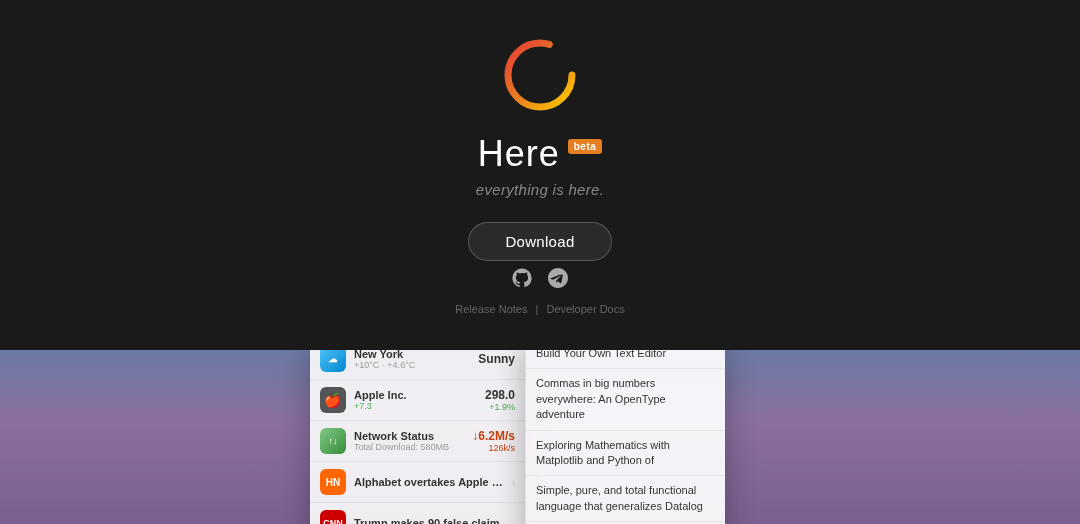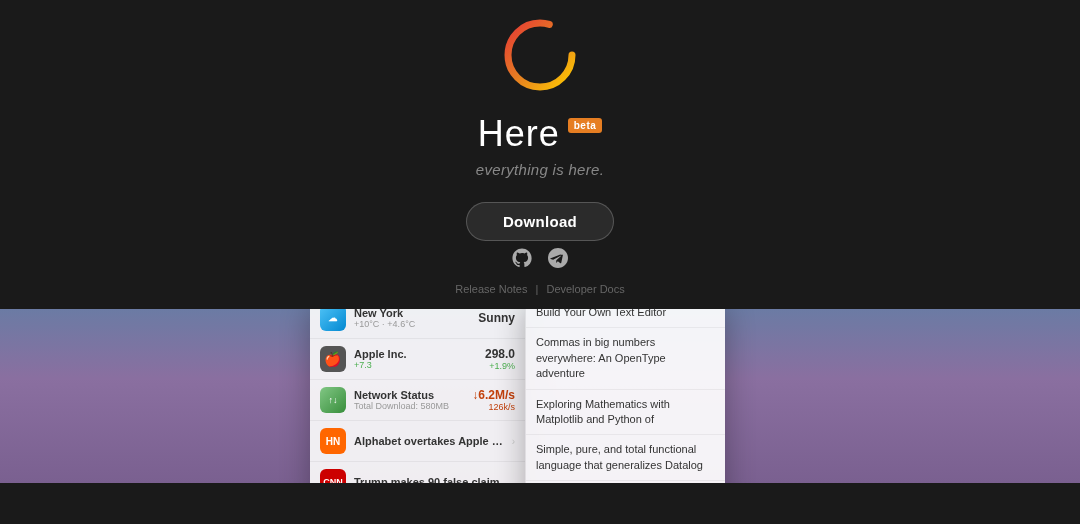--- a/index.html
+++ b/index.html
@@ -9,21 +9,21 @@
       height: 524px;
       overflow: hidden;
       font-family: -apple-system, BlinkMacSystemFont, 'Helvetica Neue', sans-serif;
       background: #1a1a1a;
     }
 
     
     .hero {
       position: relative;
       width: 100%;
-      height: 309px;
+      height: 350px;
       background: #1a1a1a;
       display: flex;
       flex-direction: column;
       align-items: center;
       justify-content: center;
     }
 
     
     .logo-container {
       width: 80px;
@@ -73,21 +73,21 @@
       letter-spacing: 0.3px;
     }
 
     
     .download-btn {
       background: rgba(255,255,255,0.08);
       border: 1px solid rgba(255,255,255,0.2);
       border-radius: 20px;
       color: #ffffff;
       font-size: 15px;
-      font-weight: 700;
+      font-weight: 400;
       padding: 10px 36px;
       cursor: pointer;
       letter-spacing: 0.3px;
       margin-bottom: 6px;
     }
 
     
     .social-row {
       display: flex;
       gap: 14px;

